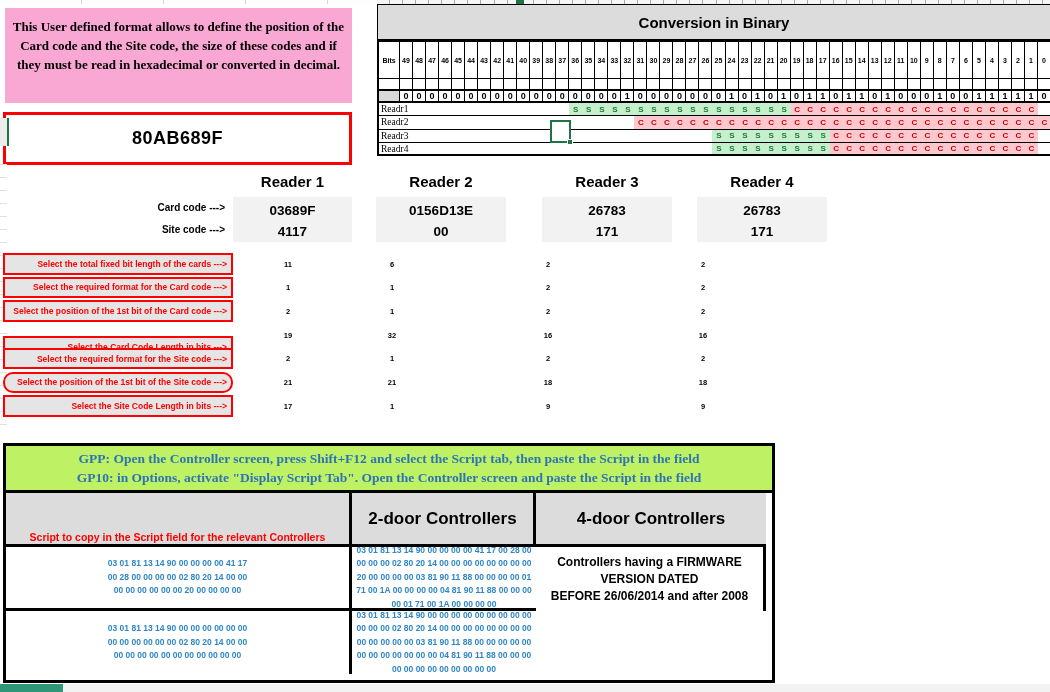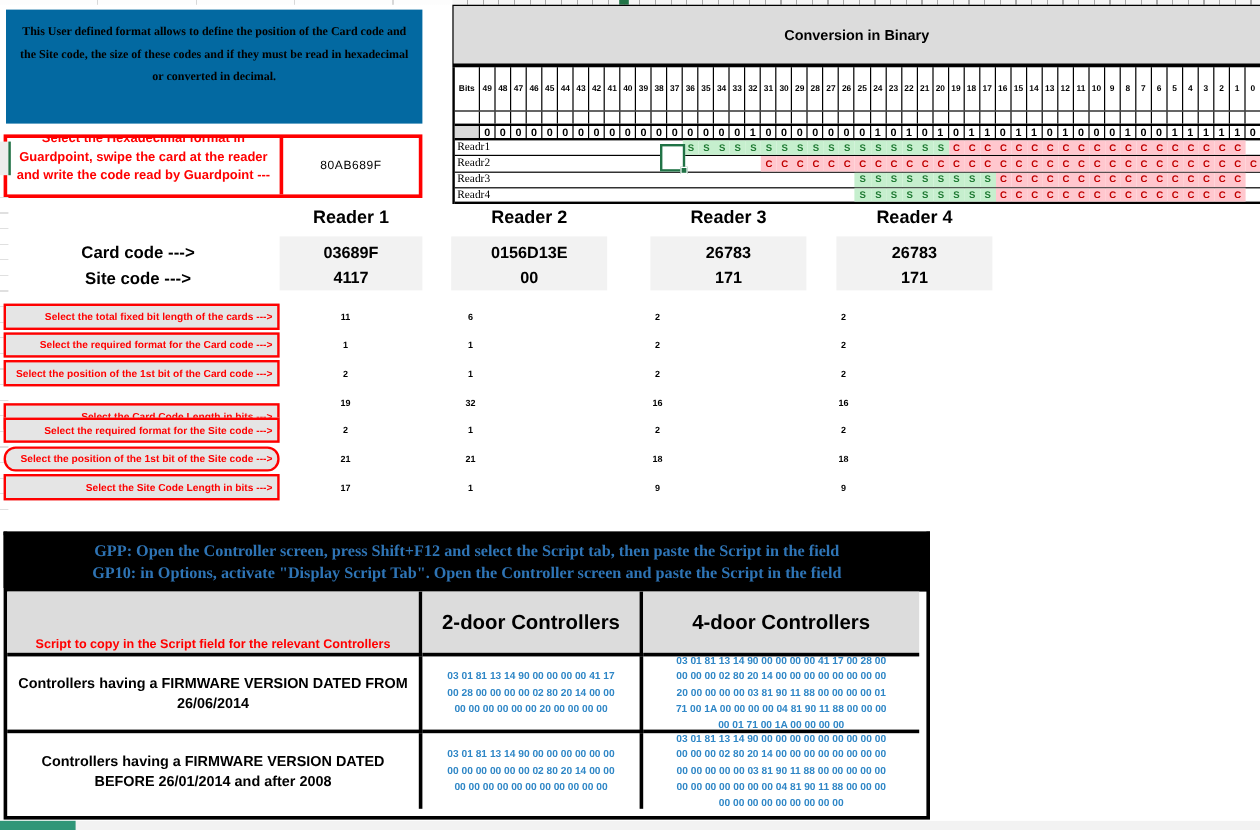--- a/index.html
+++ b/index.html
@@ -8,43 +8,43 @@
            font-family:"Liberation Sans", sans-serif; color:#000; }
 
   
   .top-strip-left { position:absolute; left:0; top:0; width:377px; height:4px;
     background:repeating-linear-gradient(90deg,#fdfdfd 0 81px,#d8d8d8 81px 82px); }
   .top-strip { position:absolute; left:377px; top:0; width:673px; height:4px;
     background:repeating-linear-gradient(90deg,#f6f6f6 0 12.06px,#a9a9a9 12.06px 13.06px); }
   .top-green { position:absolute; left:516px; top:0; width:8px; height:4px; background:#217346; }
 
   
-  .intro { position:absolute; left:5px; top:8px; width:347px; height:95px; background:#0369a1;
-    font-family:"Liberation Serif", serif; font-weight:bold; font-size:10px; line-height:19px;
+  .intro { position:absolute; left:5px; top:8px; width:347px; height:95px; background:#f9a8d4;
+    font-family:"Liberation Serif", serif; font-weight:bold; font-size:13px; line-height:19px;
     text-align:center; padding:9px 6px 0 6px; }
 
   
   .hexbox { position:absolute; left:3px; top:112px; width:349px; height:53px;
     border:3px solid #FF0000; background:#fff; display:flex; }
   .hexbox-label { width:230px; border-right:3px solid #FF0000; overflow:hidden;
     color:#FF0000; font-weight:bold; font-size:10.8px; line-height:15.5px; text-align:center; }
   .hexbox-label > div { margin-top:-7px; padding:0 2px; }
   .hexbox-value { flex:1; display:flex; align-items:center; justify-content:center;
-    font-weight:normal; font-size:10px; letter-spacing:.5px; }
+    font-weight:bold; font-size:18px; letter-spacing:.5px; }
 
   
   .left-green { position:absolute; left:0; top:118px; width:9px; height:28px;
     background:#ececec; border-right:2px solid #217346; }
   .left-ticks { position:absolute; left:0; top:152px; width:7px; height:282px;
     background:repeating-linear-gradient(180deg,transparent 0 12px,#e0e0e0 12px 13px); }
 
   
   .binary { position:absolute; left:377px; top:4px; width:674px; }
-  .bin-title { height:52px; background:#DCDCDC; border:1px solid #000; border-bottom:3px solid #000;
-    display:flex; align-items:center; justify-content:center; font-weight:bold; font-size:12px; }
+  .bin-title { height:38px; background:#DCDCDC; border:1px solid #000; border-bottom:3px solid #000;
+    display:flex; align-items:center; justify-content:center; font-weight:bold; font-size:15px; }
   .bin-rows { border-left:2px solid #000; }
   .bin-row { display:grid; grid-template-columns:21px repeat(50,1fr); }
   .row-bits { height:37px; border-bottom:1px solid #000; }
   .row-gap  { height:10px; }
   .row-val  { height:14px; border-top:2px solid #000; border-bottom:2px solid #000; }
   .row-marker { height:13.25px; border-bottom:1px solid #000; position:relative; }
   .row-marker.last { border-bottom:2.5px solid #000; }
   .bcell { border-right:1px solid #000; display:flex; align-items:center; justify-content:center;
     font-weight:bold; overflow:hidden; }
   .bit-num { font-size:7px; }
@@ -63,32 +63,32 @@
   .sel-handle { position:absolute; right:-4px; bottom:-4px; width:6px; height:6px;
     background:#217346; border:1px solid #fff; }
 
   
   .reader-head { position:absolute; top:173px; height:20px; font-weight:bold; font-size:15px;
     text-align:center; }
   .codes-block { position:absolute; top:197px; height:45px; background:#F2F2F2;
     text-align:center; font-weight:bold; padding-top:3px; }
   .card-val { font-size:13.5px; line-height:22px; }
   .site-val { font-size:13.5px; line-height:20px; }
-  .code-label { position:absolute; left:5px; width:220px; text-align:center;
-    font-weight:bold; font-size:14px; }
+  .code-label { position:absolute; left:5px; width:220px; text-align:right;
+    font-weight:bold; font-size:10px; }
 
   
   .param-box { position:absolute; left:3px; width:230px; height:21.5px;
     border:2.5px solid #FF0000; background:#e5e5e5; color:#FF0000; font-weight:bold; font-size:8.5px;
     display:flex; align-items:center; justify-content:flex-end; padding-right:4px; white-space:nowrap; }
   .param-val { position:absolute; width:40px; height:11px; text-align:center;
     font-weight:bold; font-size:7.5px; line-height:11px; }
 
   
-  .gpp { position:absolute; left:3px; top:443px; width:772px; height:47px; background:#000000;
+  .gpp { position:absolute; left:3px; top:443px; width:772px; height:47px; background:#bef264;
     border:3px solid #000; border-bottom:none; color:#2E74B5;
     font-family:"Liberation Serif", serif; font-weight:bold; font-size:13.5px; line-height:19.5px;
     text-align:center; display:flex; flex-direction:column; justify-content:center; }
   .stable { position:absolute; left:3px; top:490px; width:772px; height:193px;
     border:3px solid #000; background:#fff; display:grid;
     grid-template-columns:346px 184px 230px; grid-template-rows:54px 64px 63px; }
   .scell { border-right:3px solid #000; border-bottom:3px solid #000; overflow:hidden;
     display:flex; flex-direction:column; align-items:center; justify-content:center; }
   .scell.colend { border-right:none; }
   .scell.rowend { border-bottom:none; }
@@ -107,23 +107,20 @@
 
 <div class="sheet">
 
   <div class="top-strip-left"></div>
   <div class="top-strip"></div>
   <div class="top-green"></div>
 
   <div class="intro">This User defined format allows to define the position of the Card code and the Site code, the size of these codes and if they must be read in hexadecimal or converted in decimal.</div>
 
   <div class="hexbox">
-    <div class="hexbox-label">
-      <div>Select the Hexadecimal format in Guardpoint, swipe the card at the reader and write the code read by Guardpoint ---</div>
-    </div>
     <div class="hexbox-value">80AB689F</div>
   </div>
 
   <div class="left-green"></div>
   <div class="left-ticks"></div>
 
   <div class="binary">
     <div class="bin-title">Conversion in Binary</div>
     <div class="bin-rows">
       <div class="bin-row row-bits">
@@ -583,46 +580,40 @@
       <div class="s-label-red">Script to copy in the Script field for the relevant Controllers</div>
     </div>
     <div class="scell shead">
       <div class="s-door">2-door Controllers</div>
     </div>
     <div class="scell shead colend">
       <div class="s-door">4-door Controllers</div>
     </div>
 
     <div class="scell">
-      <div class="s-row-label">
-          <div>Controllers having a FIRMWARE VERSION DATED FROM</div>
-          <div>26/06/2014</div>
-        </div>
-    </div>
-    <div class="scell">
       <div class="s-script">
           <div>03 01 81 13 14 90 00 00 00 00 41 17</div>
           <div>00 28 00 00 00 00 02 80 20 14 00 00</div>
           <div>00 00 00 00 00 00 20 00 00 00 00</div>
         </div>
     </div>
     <div class="scell colend">
       <div class="s-script">
           <div>03 01 81 13 14 90 00 00 00 00 41 17 00 28 00</div>
           <div>00 00 00 02 80 20 14 00 00 00 00 00 00 00 00</div>
           <div>20 00 00 00 00 03 81 90 11 88 00 00 00 00 01</div>
           <div>71 00 1A 00 00 00 00 04 81 90 11 88 00 00 00</div>
           <div>00 01 71 00 1A 00 00 00 00</div>
         </div>
     </div>
 
     <div class="scell rowend">
       <div class="s-row-label">
           <div>Controllers having a FIRMWARE VERSION DATED</div>
-          <div>BEFORE 26/01/2014 and after 2008</div>
+          <div>BEFORE 26/06/2014 and after 2008</div>
         </div>
     </div>
     <div class="scell rowend">
       <div class="s-script">
           <div>03 01 81 13 14 90 00 00 00 00 00 00</div>
           <div>00 00 00 00 00 00 02 80 20 14 00 00</div>
           <div>00 00 00 00 00 00 00 00 00 00 00</div>
         </div>
     </div>
     <div class="scell rowend colend">

